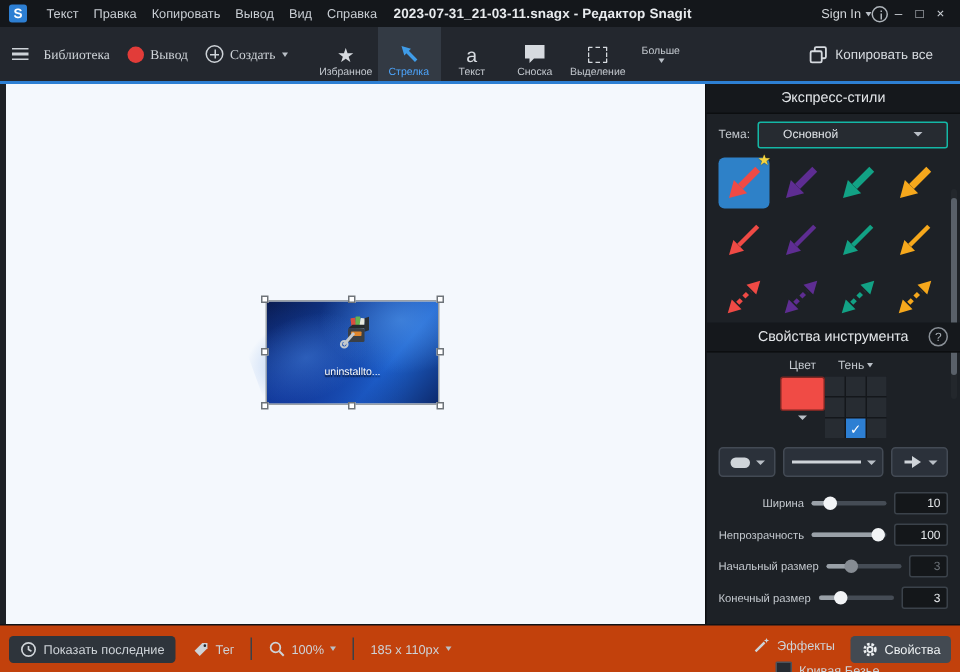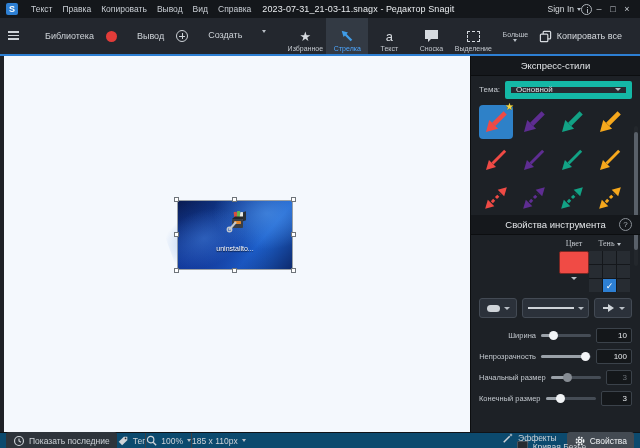--- a/index.html
+++ b/index.html
@@ -6,36 +6,36 @@
   html,body { width:640px; height:448px; overflow:hidden; background:#101215;
     font-family:"Liberation Sans", sans-serif; -webkit-font-smoothing:antialiased; }
   .app { width:640px; height:448px; display:flex; flex-direction:column; }
 
   
   .titlebar { height:18px; background:#14171b; display:flex; align-items:center;
     color:#c9ced4; font-size:8.5px; padding:0 6px; flex:0 0 auto; }
   .logo { width:12px; height:12px; background:#2d7fd3; border-radius:2px; color:#fff;
     font-weight:bold; font-size:9px; display:flex; align-items:center; justify-content:center; margin-right:8px; }
   .menu-item { padding:0 5px; cursor:default; }
-  .tb-title { margin-left:6px; color:#e8ebee; font-weight:normal; font-size:9px; letter-spacing:.1px; }
+  .tb-title { margin-left:6px; color:#e8ebee; font-weight:bold; font-size:9px; letter-spacing:.1px; }
   .tb-right { margin-left:auto; display:flex; align-items:center; }
   .signin { display:flex; align-items:center; gap:3px; color:#d4d8dc; }
   .info-circle { width:11px; height:11px; border-radius:50%; border:1px solid #aeb4ba; position:relative; }
   .info-circle::before { content:""; position:absolute; left:4.5px; top:2px; width:1.5px; height:1.5px; background:#aeb4ba; }
   .info-circle::after  { content:""; position:absolute; left:4.5px; top:4.5px; width:1.5px; height:4px; background:#aeb4ba; }
   .winctl { color:#c9ced4; font-size:9px; width:14px; text-align:center; }
 
   .caret { display:inline-block; width:0; height:0; border-left:3px solid transparent;
     border-right:3px solid transparent; border-top:3.5px solid #b9bfc6; vertical-align:middle; }
   .caret.small { border-left-width:2.5px; border-right-width:2.5px; border-top-width:3px; }
 
   
   .toolbar { height:36px; background:#23272e; display:flex; align-items:center; padding:0 8px; flex:0 0 auto; }
   .accent-line { height:2px; background:var(--accent,#2d7fd3); flex:0 0 auto; }
-  .tbtn { display:flex; gap:20px; color:#ced3d8; font-size:9px; margin-right:12px; }
+  .tbtn { display:flex; align-items:center; gap:4px; color:#ced3d8; font-size:9px; margin-right:12px;font-family:Liberation Serif, serif; }
   .hamburger { display:flex; flex-direction:column; gap:2px; margin-right:6px; }
   .hamburger span { width:11px; height:1.5px; background:#ced3d8; }
   .rec-dot { width:11px; height:11px; border-radius:50%; background:var(--record,#e23c39); }
   .plus-circle { width:12px; height:12px; border-radius:50%; border:1.2px solid #ced3d8; position:relative; }
   .plus-circle::before { content:""; position:absolute; left:2.2px; top:4.6px; width:5.5px; height:1.3px; background:#ced3d8; }
   .plus-circle::after  { content:""; position:absolute; left:4.6px; top:2.2px; width:1.3px; height:5.5px; background:#ced3d8; }
 
   .tools { display:flex; align-items:stretch; height:36px; margin-left:6px; }
   .tool { width:42px; display:flex; flex-direction:column; align-items:center; justify-content:flex-end;
     padding-bottom:2px; color:#c3c8ce; font-size:7px; gap:1px; }
@@ -72,33 +72,33 @@
   .h-w{left:-4px;top:calc(50% - 3px);} .h-e{right:-4px;top:calc(50% - 3px);}
   .h-sw{left:-4px;bottom:-4px;} .h-s{left:calc(50% - 3px);bottom:-4px;} .h-se{right:-4px;bottom:-4px;}
 
   
   .panel { width:170px; background:#1d2126; border-left:1px solid #0c0e10; display:flex; flex-direction:column; position:relative; }
   .sec-header { height:20px; background:#15181c; color:#e4e7ea; font-size:9.5px; display:flex;
     align-items:center; justify-content:center; position:relative; flex:0 0 auto; border-bottom:1px solid #0c0e10; }
   .help-circle { position:absolute; right:8px; top:3px; width:13px; height:13px; border-radius:50%;
     border:1px solid #8a9097; color:#aab0b6; font-size:8px; display:flex; align-items:center; justify-content:center; }
   .theme-row { height:27px; display:flex; align-items:center; gap:5px; padding:0 8px; color:#c3c8ce; font-size:8px; flex:0 0 auto; }
-  .theme-select { flex:1; height:18px; background:#262b31; border:6px solid #14b8a6; border-radius:2px;
-    display:flex; align-items:center; color:#dfe3e7; font-size:8px; padding:0 5px; }
+  .theme-select { flex:1; height:18px; background:#262b31; border:1px solid #14b8a6; border-radius:2px;
+    display:flex; align-items:center; color:#dfe3e7; font-size:8px; padding:0 16px; }
   .theme-select .caret { margin-left:auto; }
 
   .style-grid { height:112px; overflow:hidden; display:grid; grid-template-columns:repeat(4,34px);
     grid-auto-rows:34px; gap:4px; padding:2px 0 0 8px; flex:0 0 auto; }
   .tile { position:relative; display:flex; align-items:center; justify-content:center; border-radius:4px; }
   .tile.sel { background:#2e81c8; }
   .tstar { position:absolute; right:-1px; top:-4px; color:#f5d442; font-size:10px; text-shadow:0 0 1px #5a4a00; }
   .pscroll { position:absolute; right:2px; top:70px; width:4px; height:140px; background:#23272c; border-radius:2px; }
   .pscroll-thumb { position:absolute; left:0; top:6px; width:4px; height:118px; background:#596069; border-radius:2px; }
 
-  .props-row { height:58px; display:flex; justify-content:flex-end; padding:4px 10px 0; flex:0 0 auto;font-family:Liberation Serif, serif; }
+  .props-row { height:58px; display:flex; justify-content:center; padding:4px 10px 0; flex:0 0 auto; }
   .prop-col { display:flex; flex-direction:column; align-items:center; gap:3px; color:#c3c8ce; font-size:8px; }
   .swatch { width:30px; height:23px; background:var(--swatch,#f04b45); border-radius:2px; border:1px solid #7a2723; }
   .shadow-grid { display:grid; grid-template-columns:repeat(3,13px); grid-auto-rows:13px; gap:1px; background:#14171b; }
   .shadow-cell { background:#272c32; }
   .shadow-cell.on { background:var(--accent,#2d7fd3); color:#fff; font-size:9px; display:flex; align-items:center; justify-content:center; }
 
   .end-row { height:26px; display:flex; align-items:center; gap:5px; padding:0 8px; flex:0 0 auto; margin-top:2px; }
   .end-btn { height:20px; background:#2b313a; border:1px solid #434a54; border-radius:3px;
     display:flex; align-items:center; justify-content:center; gap:4px; padding:0 4px; }
   .end-start { width:38px; } .end-line { flex:1; } .end-head { width:38px; }
@@ -113,22 +113,22 @@
   .sl-thumb { position:absolute; top:-3.5px; width:9px; height:9px; border-radius:50%; background:#f2f4f6; }
   .sl-value { width:36px; height:15px; background:#14171a; border:1px solid #3b424a; border-radius:2px;
     color:#e6e9ec; font-size:8px; display:flex; align-items:center; justify-content:flex-end; padding-right:4px; }
   .sl-row.disabled .sl-value { color:#6a7076; }
   .sl-row.disabled .sl-thumb { background:#868c93; }
 
   .bezier-row { display:flex; align-items:center; gap:5px; padding:4px 8px 0 0; justify-content:center; color:#d0d4d9; font-size:8.5px;margin-top:28px; }
   .checkbox { width:11px; height:11px; background:#262b31; border:1px solid #4a525b; border-radius:1px; }
 
   
-  .statusbar { height:16px; background:#0c4a6e; border-top:1px solid #101317; display:flex; align-items:center;
-    padding:0 6px; color:#ced3d8; font-size:8.5px; gap:0; flex:0 0 auto; }
+  .statusbar { height:32px; background:#c2410c; border-top:1px solid #101317; display:flex; align-items:center;
+    padding:0 6px; color:#ced3d8; font-size:8.5px; gap:11px; flex:0 0 auto; }
   .sb-btn { display:flex; align-items:center; gap:4px; background:#2e343b; border-radius:3px; height:18px; padding:0 7px; }
   .sb-item { display:flex; align-items:center; gap:4px; }
   .sb-sep { width:1px; height:15px; background:#3a4047; }
   .sb-right { margin-left:auto; display:flex; align-items:flex-start; gap:10px; }
   .sb-btn-hl { display:flex; align-items:center; gap:4px; background:#434a52; border-radius:3px; height:18px; padding:0 7px; color:#eef1f3; }
   svg { display:block; }
 </style>
 </head>
 <body>
 

